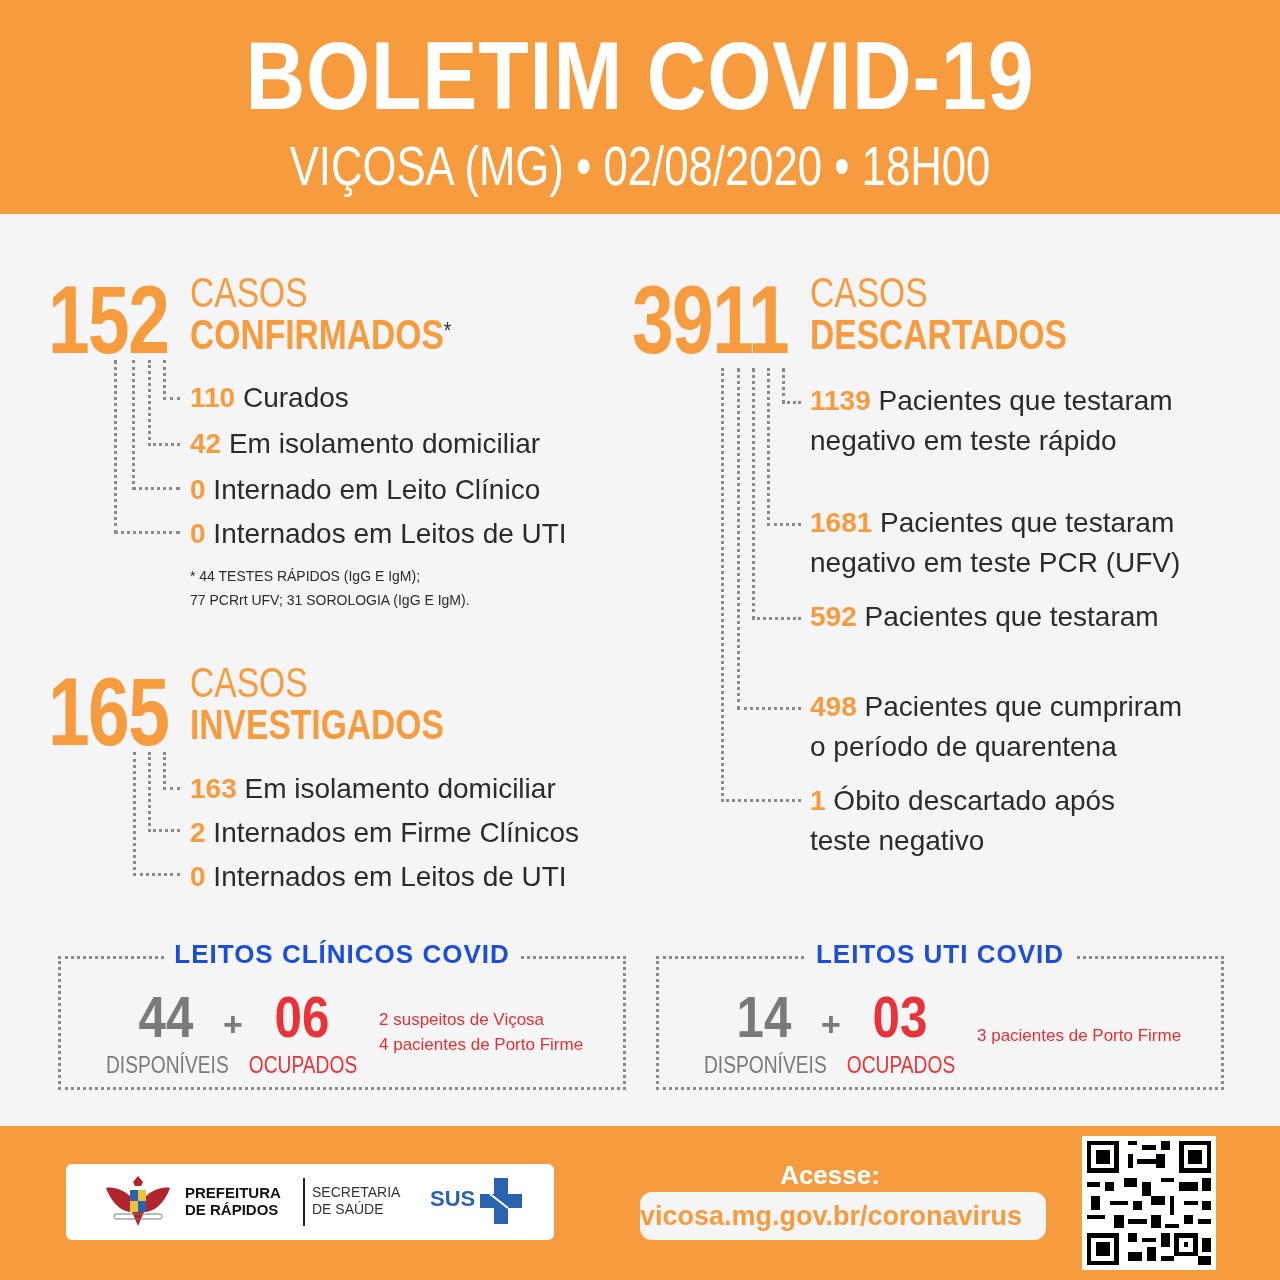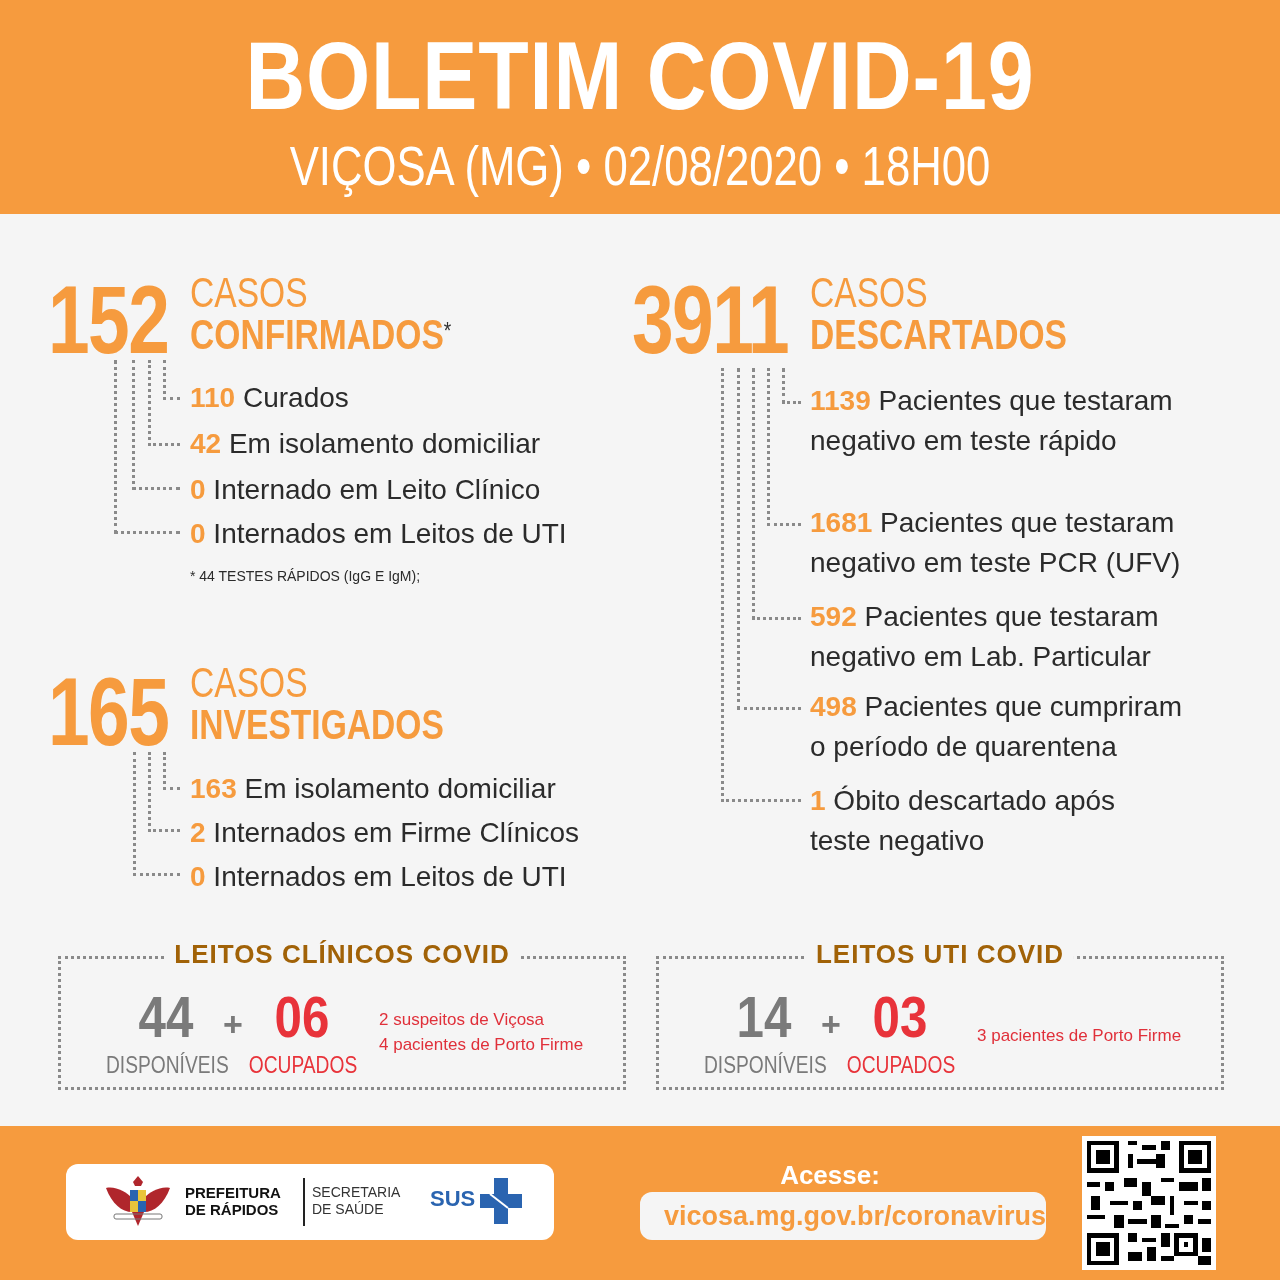--- a/index.html
+++ b/index.html
@@ -18,38 +18,38 @@
 
   .item { position: absolute; font-size: 28px; line-height: 40px; color: #2b2b2b; white-space: nowrap; }
   .item .n { color: #f69b3e; font-weight: 700; }
   .item .sub { display: block; font-size: 20px; line-height: 28px; }
 
   .tree { position: absolute; border-left: 3px dotted #8a8a8a; border-bottom: 3px dotted #8a8a8a; }
 
   .note { position: absolute; left: 190px; top: 564px; font-size: 14px; line-height: 24px; color: #2b2b2b; }
 
   .box { position: absolute; border: 3px dotted #8a8a8a; height: 134px; top: 956px; }
-  .box .boxtitle { position: absolute; top: -20px; left: 50%; transform: translateX(-50%); background: #f5f5f5; padding: 0 10px; font-size: 26px; font-weight: 700; color: #a16207; white-space: nowrap; letter-spacing: 1px; }
+  .box .boxtitle { position: absolute; top: -20px; left: 50%; transform: translateX(-50%); background: #f5f5f5; padding: 0 10px; font-size: 26px; font-weight: 700; color: #1d4ed8; white-space: nowrap; letter-spacing: 1px; }
   .box .num { position: absolute; top: 28px; font-size: 58px; font-weight: 700; line-height: 60px; transform: scaleX(0.85); transform-origin: center top; text-align: center; }
   .box .lbl { position: absolute; top: 92px; font-size: 24px; line-height: 28px; transform: scaleX(0.8); transform-origin: center top; text-align: center; }
   .box .plus { position: absolute; top: 46px; font-size: 34px; font-weight: 700; color: #7a7a7a; }
   .box .notes { position: absolute; font-size: 17px; line-height: 25px; color: #e0303a; }
   .gray { color: #7a7a7a; }
   .red { color: #e8333a; }
 
   .footer { position: absolute; left: 0; top: 1126px; width: 1280px; height: 154px; background: #f69b3e; }
-  .logo-card { position: absolute; left: 66px; top: 38px; width: 488px; height: 76px; background: #fff; border-radius: 12px; }
+  .logo-card { position: absolute; left: 66px; top: 38px; width: 488px; height: 76px; background: #fff; border-radius: 6px; }
   .logo-card .eagle { position: absolute; left: 36px; top: 8px; width: 72px; height: 62px; }
   .logo-card .pref { position: absolute; left: 119px; top: 20px; font-size: 15px; font-weight: 700; line-height: 17px; color: #111; }
   .logo-card .sep { position: absolute; left: 237px; top: 14px; width: 2px; height: 48px; background: #222; }
   .logo-card .sec { position: absolute; left: 246px; top: 20px; font-size: 14px; line-height: 17px; color: #333; }
   .logo-card .sus { position: absolute; left: 364px; top: 22px; font-size: 22px; font-weight: 700; color: #2a64b0; }
   .logo-card .cross { position: absolute; left: 414px; top: 14px; width: 42px; height: 46px; }
   .acesse { position: absolute; left: 640px; top: 34px; width: 380px; text-align: center; font-size: 26px; font-weight: 700; color: #fff; }
-  .url { position: absolute; left: 640px; top: 66px; width: 406px; height: 48px; background: #f5f5f5; border-radius: 12px; text-align: right; font-size: 27px; font-weight: 700; color: #f69b3e; line-height: 48px; }
+  .url { position: absolute; left: 640px; top: 66px; width: 406px; height: 48px; background: #f5f5f5; border-radius: 12px; text-align: left; font-size: 27px; font-weight: 700; color: #f69b3e; line-height: 48px; }
   .qr { position: absolute; left: 1082px; top: 10px; width: 134px; height: 134px; background: #fff; }
 </style>
 </head>
 <body>
 
 <div class="header">
   <div class="title">BOLETIM COVID-19</div>
   <div class="subtitle">VIÇOSA (MG)  •  02/08/2020  •  18H00</div>
 </div>
 
@@ -61,20 +61,21 @@
 <div class="tree" style="left:114px; top:360px; width:66px; height:174px;"></div>
 <div class="tree" style="left:132px; top:360px; width:48px; height:130px;"></div>
 <div class="tree" style="left:148px; top:360px; width:32px; height:86px;"></div>
 <div class="tree" style="left:163px; top:360px; width:17px; height:40px;"></div>
 <div class="item" style="left:190px; top:378px;"><span class="n">110</span><span> Curados</span></div>
 <div class="item" style="left:190px; top:424px;"><span class="n">42</span><span> Em isolamento domiciliar</span></div>
 <div class="item" style="left:190px; top:470px;"><span class="n">0</span><span> Internado em Leito Clínico</span></div>
 <div class="item" style="left:190px; top:514px;"><span class="n">0</span><span> Internados em Leitos de UTI</span></div>
 <div class="note">
   <div>* 44 TESTES RÁPIDOS (IgG E IgM);</div>
+  <div>77 PCRrt UFV; 31 SOROLOGIA (IgG E IgM).</div>
 </div>
 
 <div class="big" style="left:48px; top:664px;">165</div>
 <div class="cat" style="left:190px; top:662px;">
   <span class="l1">CASOS</span>
   <span class="l2">INVESTIGADOS</span>
 </div>
 <div class="tree" style="left:133px; top:752px; width:47px; height:124px;"></div>
 <div class="tree" style="left:148px; top:752px; width:32px; height:80px;"></div>
 <div class="tree" style="left:163px; top:752px; width:17px; height:38px;"></div>
@@ -96,21 +97,20 @@
 <div class="item" style="left:810px; top:381px;">
   <span class="n">1139</span><span> Pacientes que testaram</span><br>
   <span>negativo em teste rápido</span>
 </div>
 <div class="item" style="left:810px; top:503px;">
   <span class="n">1681</span><span> Pacientes que testaram</span><br>
   <span>negativo em teste PCR (UFV)</span>
 </div>
 <div class="item" style="left:810px; top:597px;">
   <span class="n">592</span><span> Pacientes que testaram</span><br>
-  <span>negativo em Lab. Particular</span>
 </div>
 <div class="item" style="left:810px; top:687px;">
   <span class="n">498</span><span> Pacientes que cumpriram</span><br>
   <span>o período de quarentena</span>
 </div>
 <div class="item" style="left:810px; top:781px;">
   <span class="n">1</span><span> Óbito descartado após</span><br>
   <span>teste negativo</span>
 </div>
 

